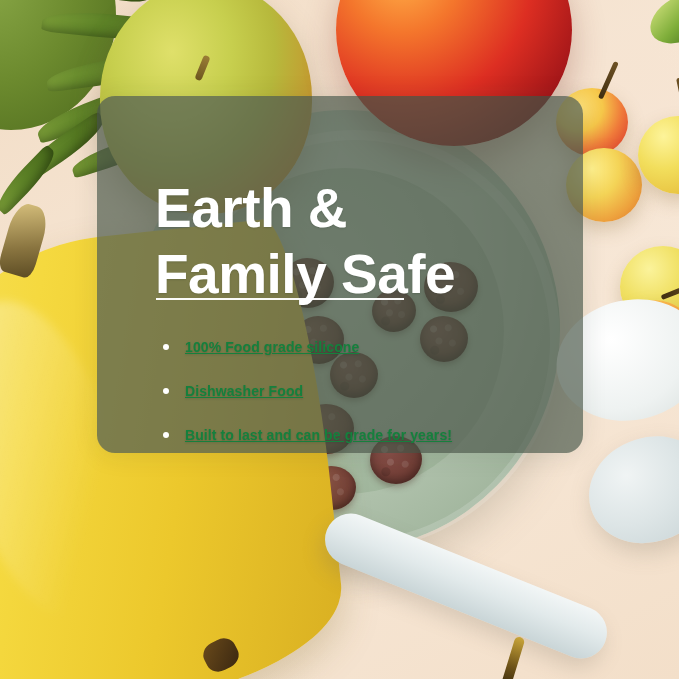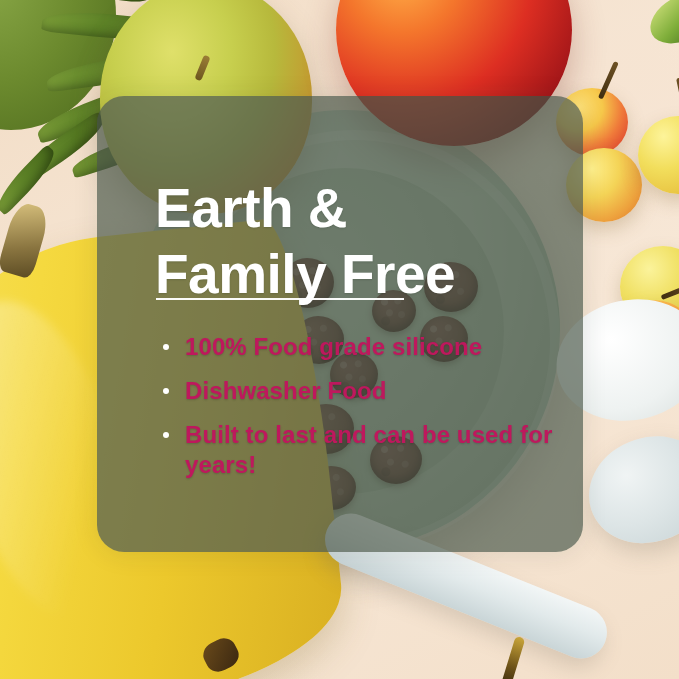--- a/index.html
+++ b/index.html
@@ -90,39 +90,39 @@
   .spoon-handle{position:absolute;left:316px;top:560px;width:300px;height:52px;border-radius:26px;
     background:linear-gradient(180deg,#f2f6f6 0%, #e2eaeb 44%, #c9d5d7 100%);
     transform:rotate(22deg);box-shadow:0 10px 20px rgba(120,110,95,.22);}
   .bowl-rim{position:absolute;left:556px;top:300px;width:150px;height:120px;border-radius:50%;
     background:radial-gradient(ellipse at 40% 30%, #ffffff 0%, #eef2f1 60%, #d7dedc 100%);
     transform:rotate(-12deg);}
   .twig{position:absolute;left:508px;top:636px;width:10px;height:52px;border-radius:5px;
     background:linear-gradient(180deg,#caa63a,#6d5218 60%,#3b2a0d);transform:rotate(17deg);}
 
   
-  .card{position:absolute;left:97px;top:96px;width:486px;height:456px;border-radius:27px;
+  .card{position:absolute;left:97px;top:96px;width:486px;height:357px;border-radius:18px;
     background:rgba(70,84,68,.66);
     backdrop-filter:saturate(.75);
     box-shadow:0 2px 26px rgba(40,50,40,.10);
     overflow:hidden;}
 
   .card-inner{position:absolute;inset:0;padding:0;}
 
   .title{position:absolute;left:58px;top:42px;width:400px;color:#fff;font-weight:700;
     font-size:55px;line-height:66px;letter-spacing:-.5px;
     text-shadow:0 1px 2px rgba(30,40,30,.18);}
   .title-line{display:block;}
 
   .divider{position:absolute;left:59px;top:202px;width:248px;height:2px;background:#ffffff;opacity:.97;}
 
   .bullets{position:absolute;left:60px;top:236px;width:400px;margin:0;padding:0;list-style:none;}
-  .bullet{position:relative;padding-left:28px;color:#be185d;font-weight:700;
-    font-size:24px;line-height:30px;margin-bottom:14px;letter-spacing:.1px;
-    text-shadow:0 1px 2px rgba(30,40,30,.25);}
+  .bullet{position:relative;padding-left:28px;color:#15803d;font-weight:700;
+    font-size:14px;line-height:30px;margin-bottom:14px;letter-spacing:.1px;
+    text-shadow:0 1px 2px rgba(30,40,30,.25);text-decoration:underline;}
   .bullet:last-child{margin-bottom:0;}
   .bullet .dot{position:absolute;left:6px;top:12px;width:6px;height:6px;border-radius:50%;background:#fff;}
 </style>
 </head>
 <body>
 
 <div id="scene">
 
   <div class="photo">
 
@@ -184,36 +184,36 @@
     <div class="spoon-bowl"></div>
     <div class="spoon-handle"></div>
     <div class="twig"></div>
   </div>
 
   <div class="card">
     <div class="card-inner">
 
       <h1 class="title">
         <span class="title-line">Earth &amp;</span>
-        <span class="title-line">Family Free</span>
+        <span class="title-line">Family Safe</span>
       </h1>
 
       <div class="divider"></div>
 
       <ul class="bullets">
         <li class="bullet">
           <span class="dot"></span>
           <span>100% Food grade silicone</span>
         </li>
         <li class="bullet">
           <span class="dot"></span>
           <span>Dishwasher Food</span>
         </li>
         <li class="bullet">
           <span class="dot"></span>
-          <span>Built to last and can be used for years!</span>
+          <span>Built to last and can be grade for years!</span>
         </li>
       </ul>
 
     </div>
   </div>
 
 </div>
 
 </body></html>

